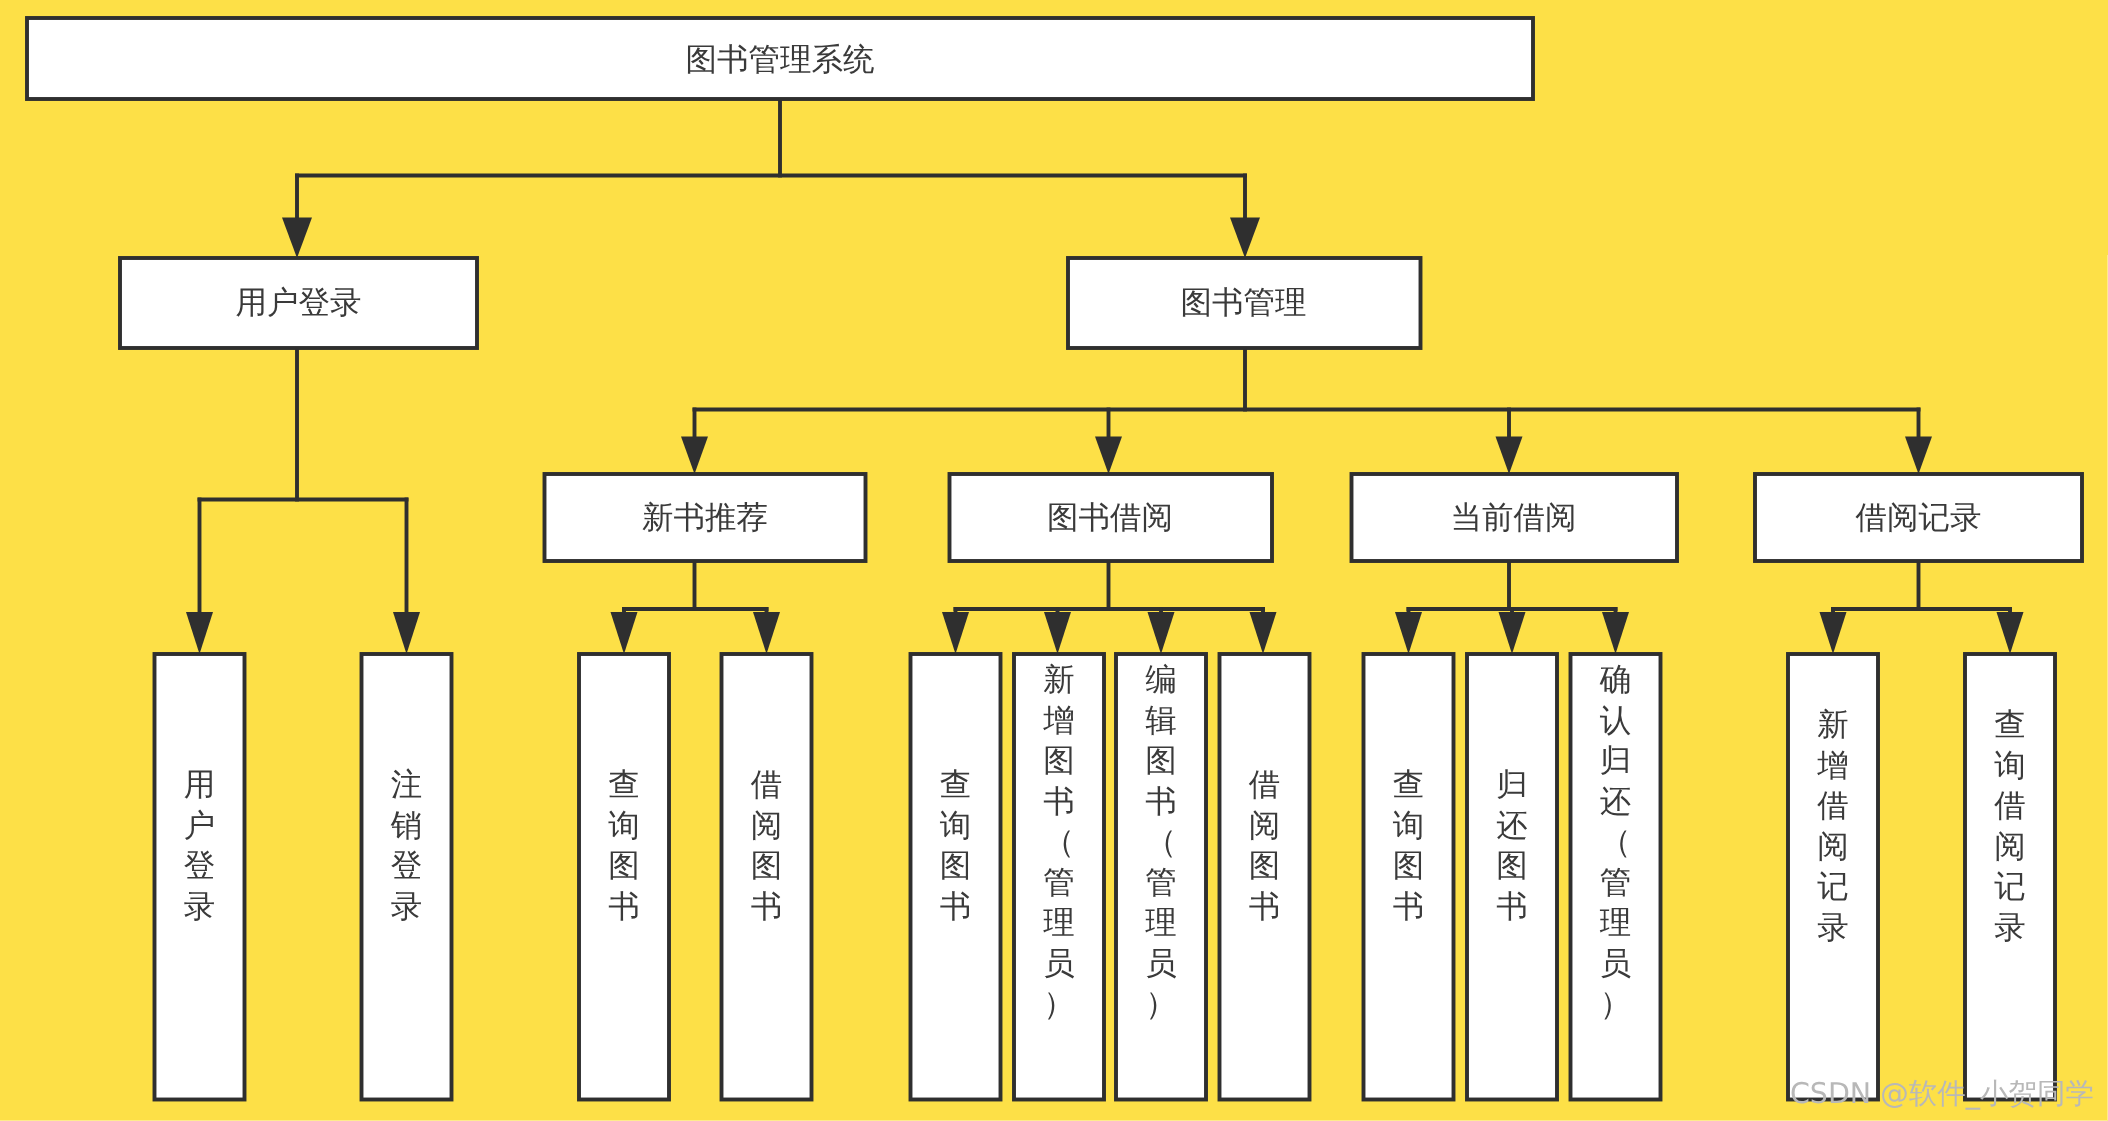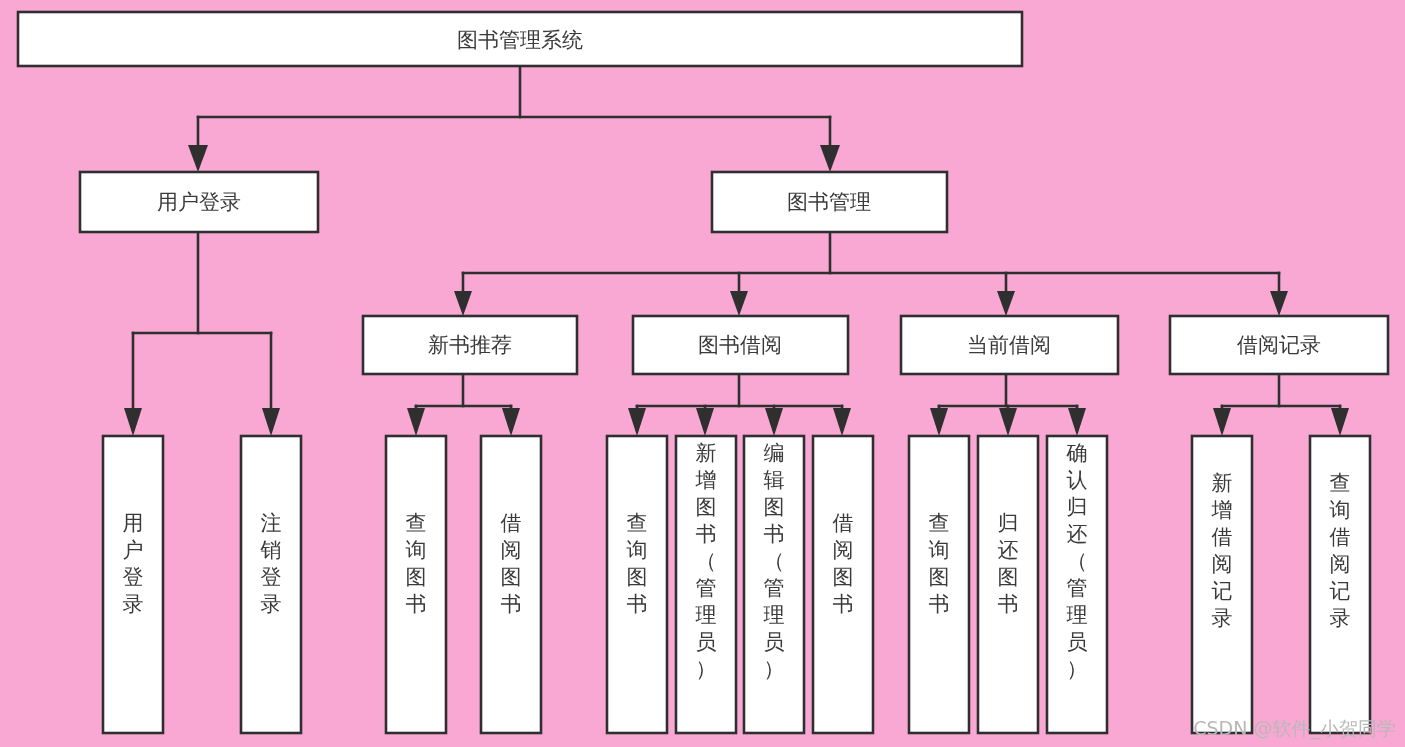--- a/index.html
+++ b/index.html
@@ -12,21 +12,21 @@
     width: 1405px;
     height: 747px;
     font-family: "DejaVu Sans", "Liberation Sans", sans-serif;
     overflow: hidden;
     position: relative;
   }
   #diagram-root {
     position: relative;
     width: 1405px;
     height: 747px;
-    background: #f9a8d4;
+    background: #fde047;
   }
   svg.diagram {
     position: absolute;
     left: 0;
     top: 0;
     width: 1405px;
     height: 747px;
     display: block;
   }
   .node-rect {

